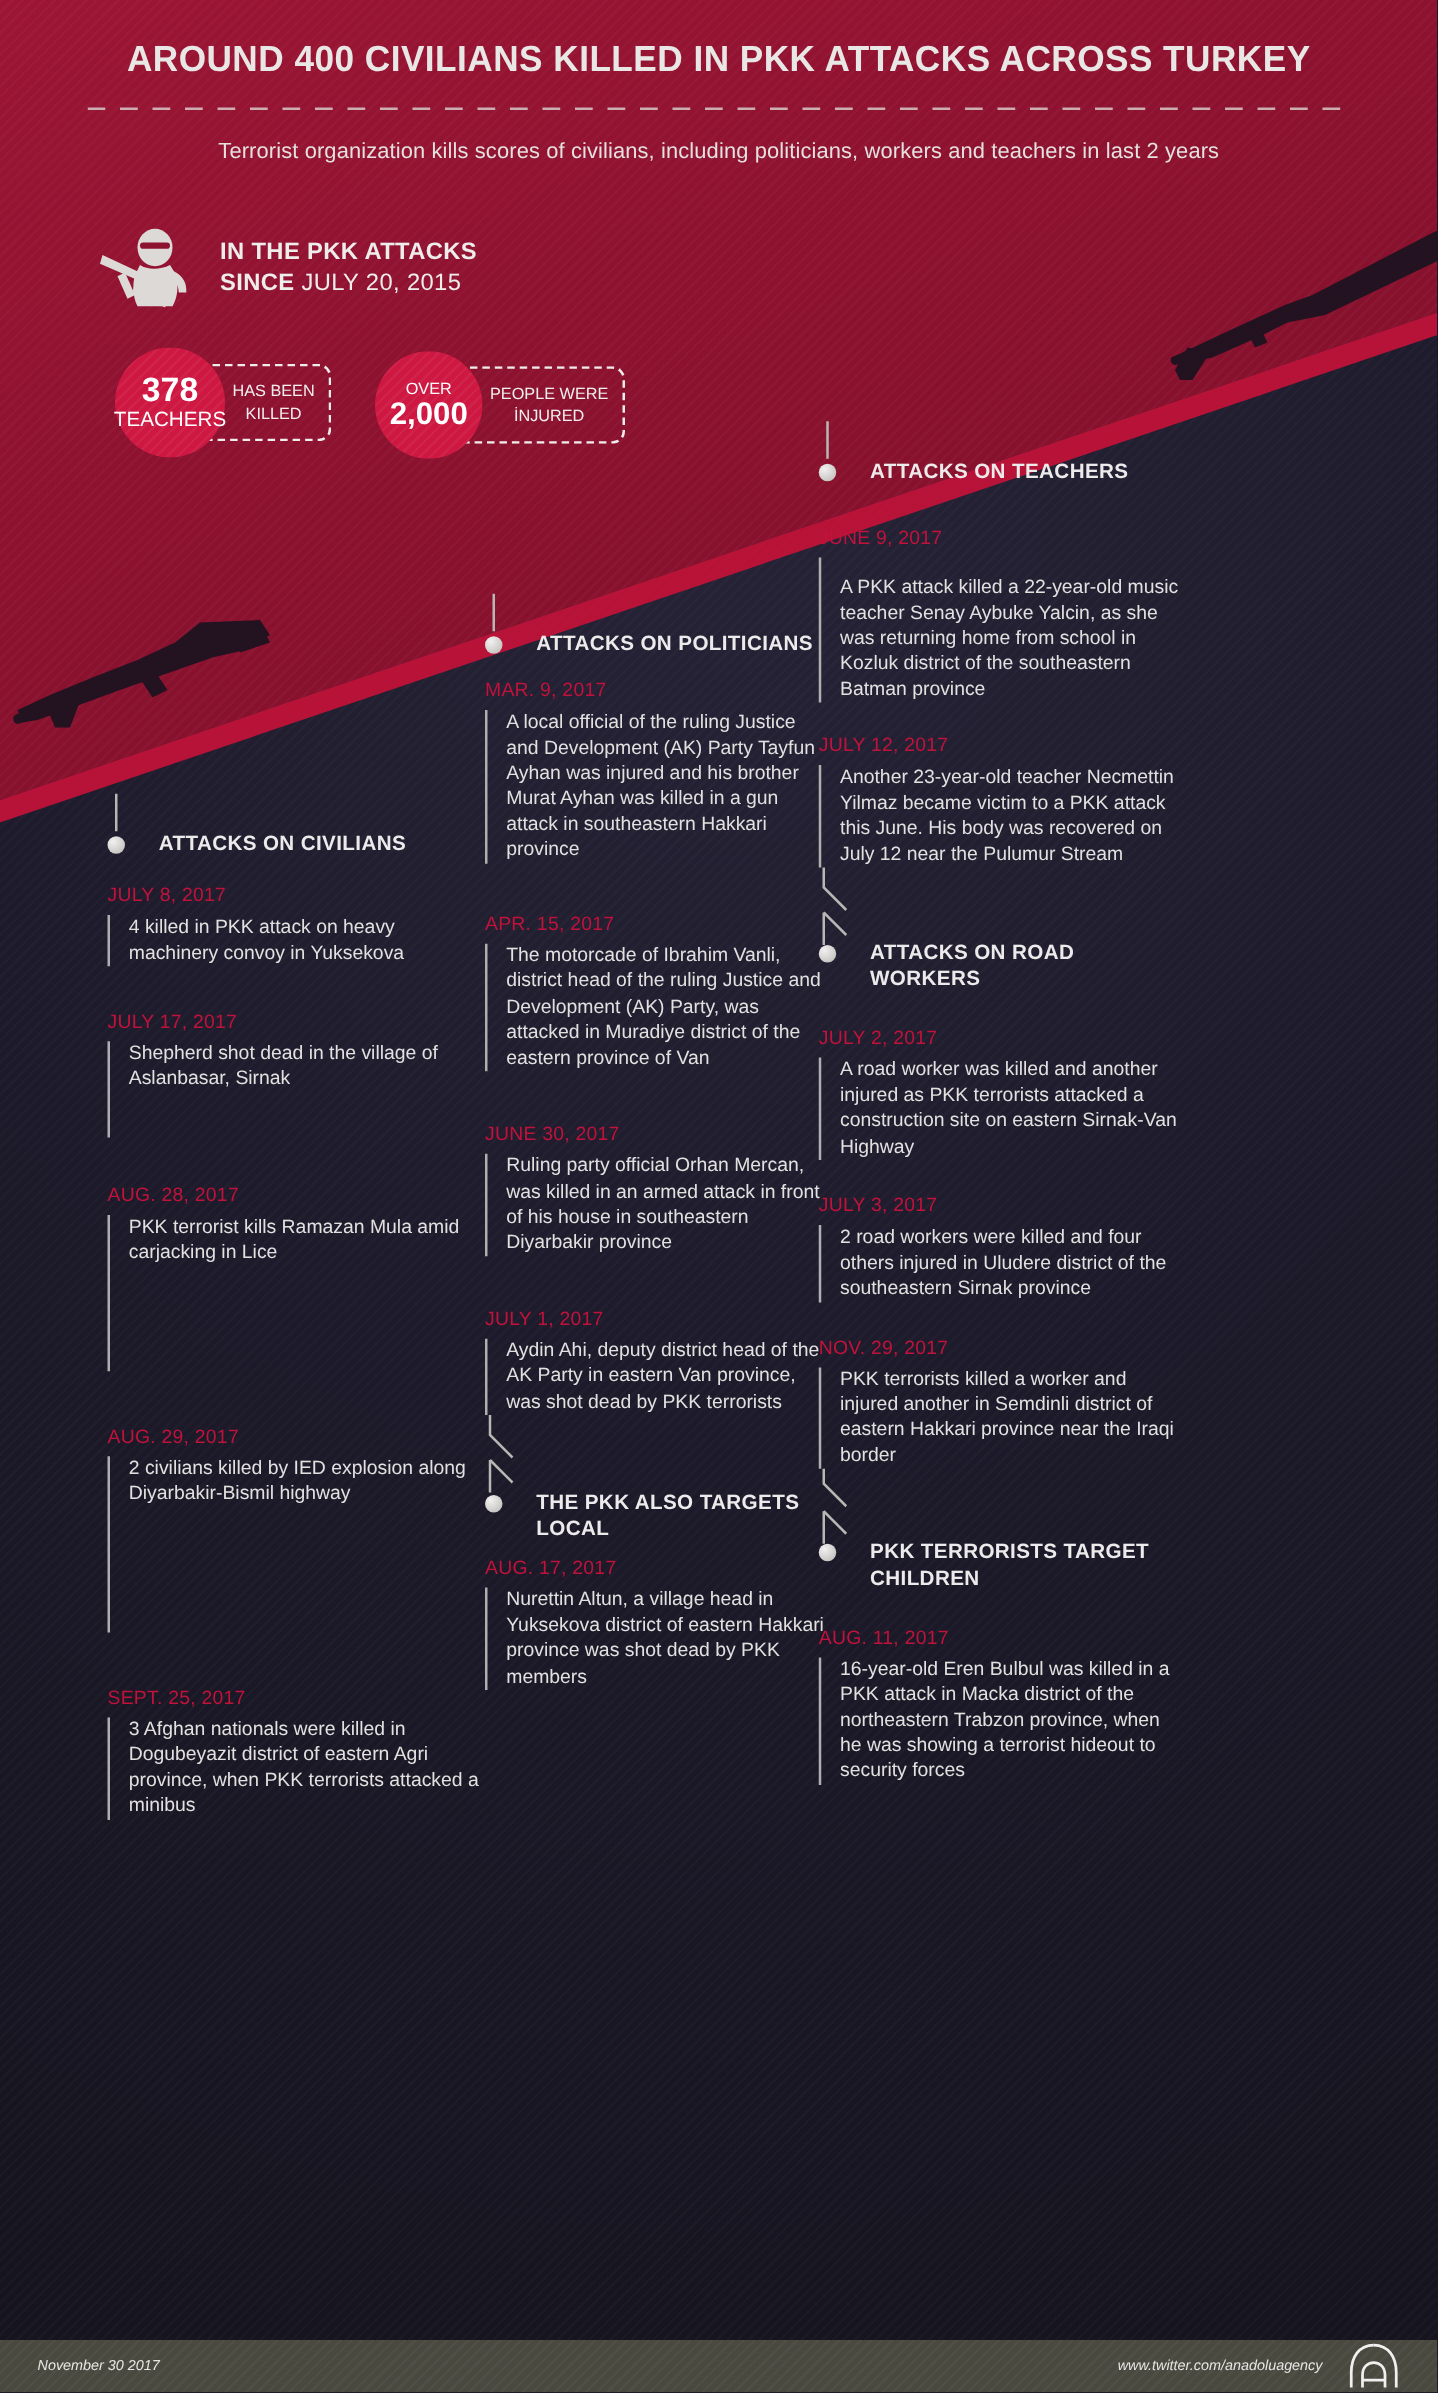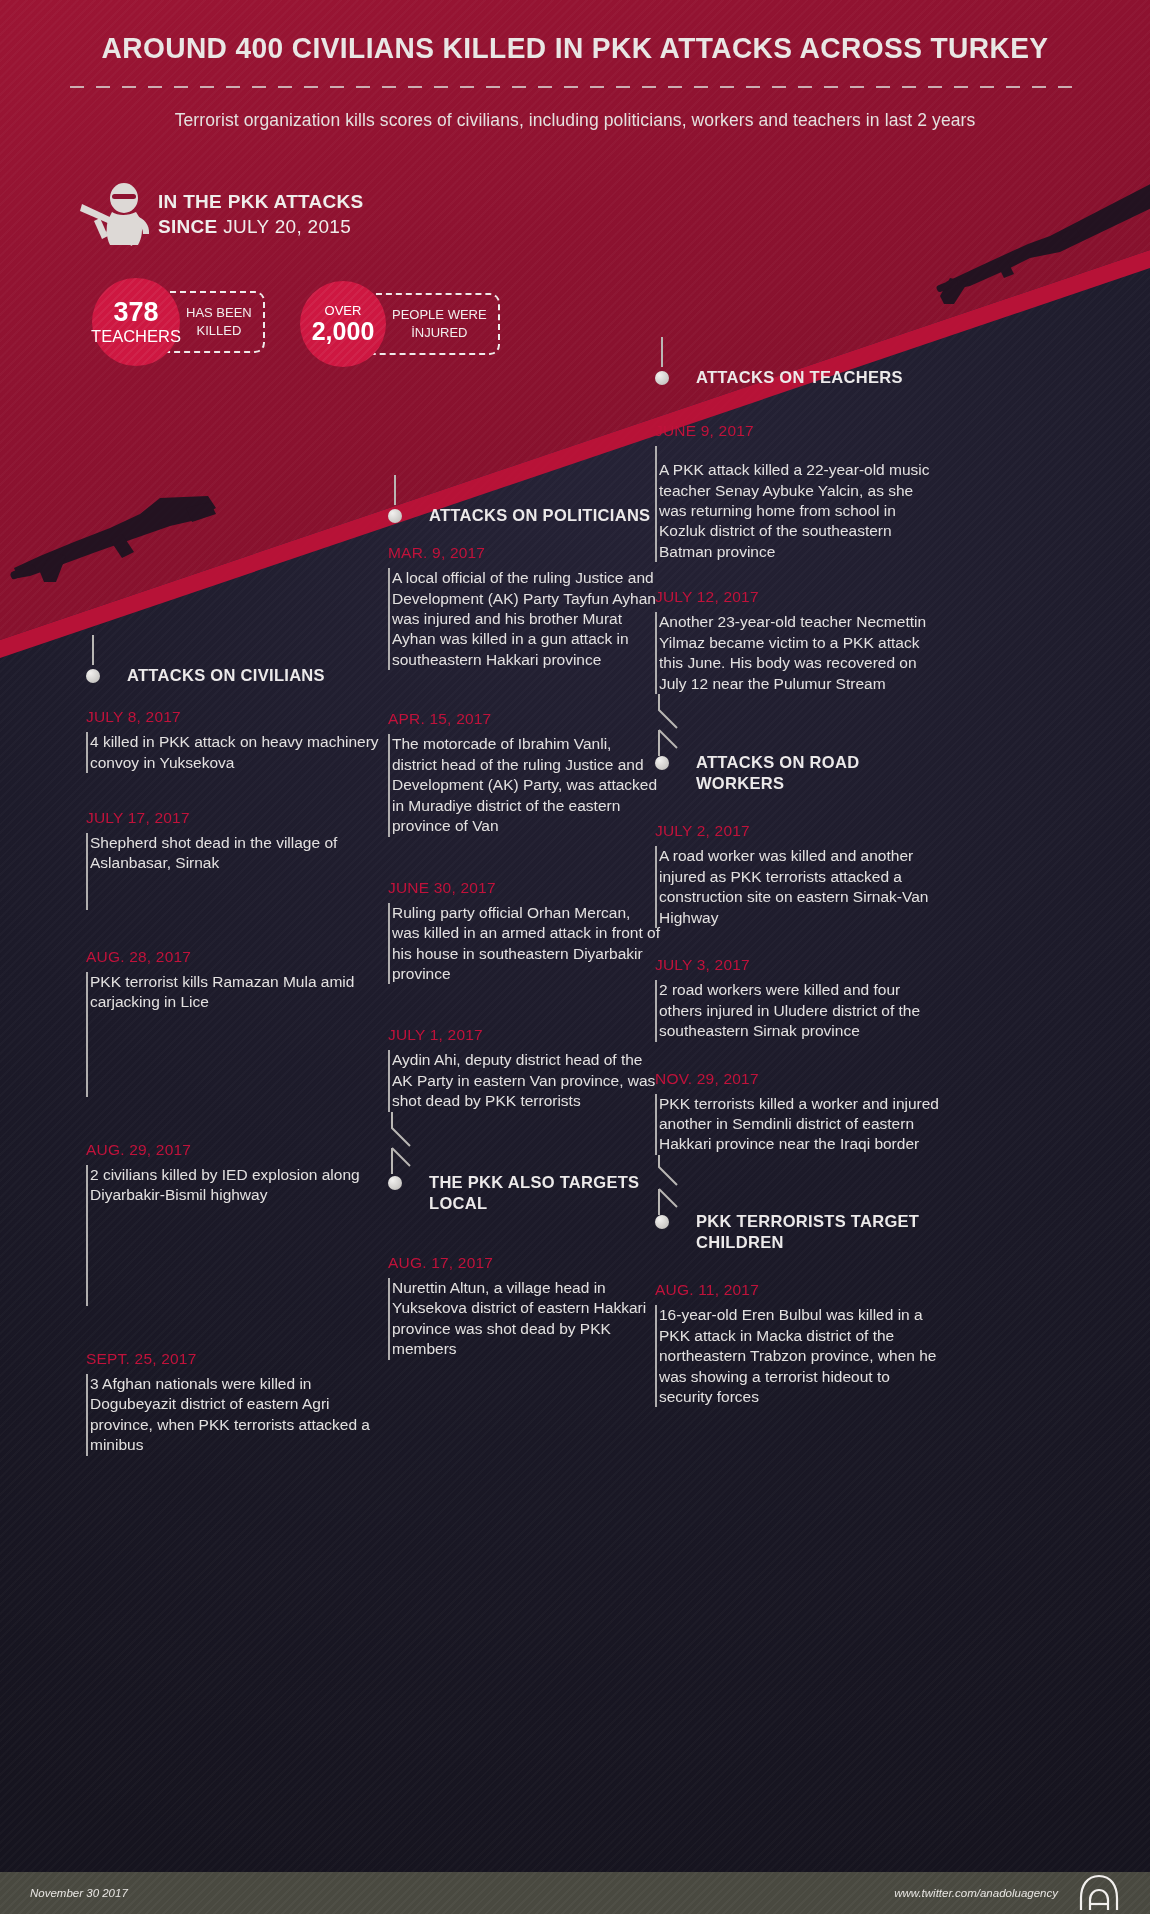--- a/index.html
+++ b/index.html
@@ -55,21 +55,21 @@
     background-image: linear-gradient(to right, #d9d5d2 0 14px, transparent 14px 26px);
     background-size: 26px 2px; background-repeat: repeat-x;
     opacity: .8;
   }
   .subtitle {
     text-align: center; color: #e4e1df; font-size: 17.5px;
     margin-top: 22px; letter-spacing: .1px;
   }
 
   
-  .stats-head { position: absolute; left: 78px; top: 182px; z-index: 6; display: flex; align-items: center; }
+  .stats-head { position: absolute; left: 78px; top: 182px; z-index: 6; display: flex; align-items: center; gap: 18px; }
   .masked-icon { width: 80px; height: 66px; }
   .stats-head-text { color: #efedeb; line-height: 1.3; }
   .stats-head-text .l1 { font-size: 19px; font-weight: bold; letter-spacing: .3px; }
   .stats-head-text .l2 { font-size: 19px; letter-spacing: .3px; }
   .stats-head-text .l2 b { font-weight: bold; }
 
   .stat-group { position: absolute; z-index: 6; display: flex; align-items: center; }
   .stat-group.g1 { left: 92px; top: 278px; }
   .stat-group.g2 { left: 300px; top: 281px; }
   .stat-circle {
@@ -114,21 +114,21 @@
     left: 6px; bottom: 100%; height: 30px;
   }
 
   .event { margin-top: 22px; }
   .event .date {
     color: #c1123b; font-size: 15.5px; letter-spacing: .2px; margin-bottom: 6px;
     text-transform: uppercase;
   }
   .event .body {
     border-left: 2px solid #b0aeae;
-    padding-left: 2px; color: #e3e1e0;
+    padding-left: 15px; color: #e3e1e0;
     font-size: 15.5px; line-height: 1.32;
   }
 
   
   .connector { position: relative; height: 64px; }
   .connector svg { position: absolute; left: -2px; top: 0; overflow: visible; }
 
   
   .footer {
     position: absolute; left: 0; bottom: 0; width: 1150px; height: 42px; z-index: 8;
@@ -276,21 +276,21 @@
         <path d="M6 0 L6 16 L24 34" stroke="#b9b7b4" stroke-width="2" fill="none"></path>
         <path d="M6 30 L24 48" stroke="#b9b7b4" stroke-width="2" fill="none" transform="translate(0,6)"></path>
         <path d="M6 36 L6 62" stroke="#b9b7b4" stroke-width="2" fill="none"></path>
       </svg>
     </div>
 
     <div class="section-head" style="margin-top:-4px">
       <div class="dot"></div>
       <div class="label">THE PKK ALSO TARGETS LOCAL</div>
     </div>
-    <div class="event" style="margin-top:40px">
+    <div class="event" style="margin-top:12px">
       <div class="date">AUG. 17, 2017</div>
       <div class="body">Nurettin Altun, a village head in Yuksekova district of eastern Hakkari province was shot dead by PKK members</div>
     </div>
   </div>
 
   <div class="col col-tea">
     <div class="section-head">
       <div class="stem"></div>
       <div class="dot"></div>
       <div class="label">ATTACKS ON TEACHERS</div>

